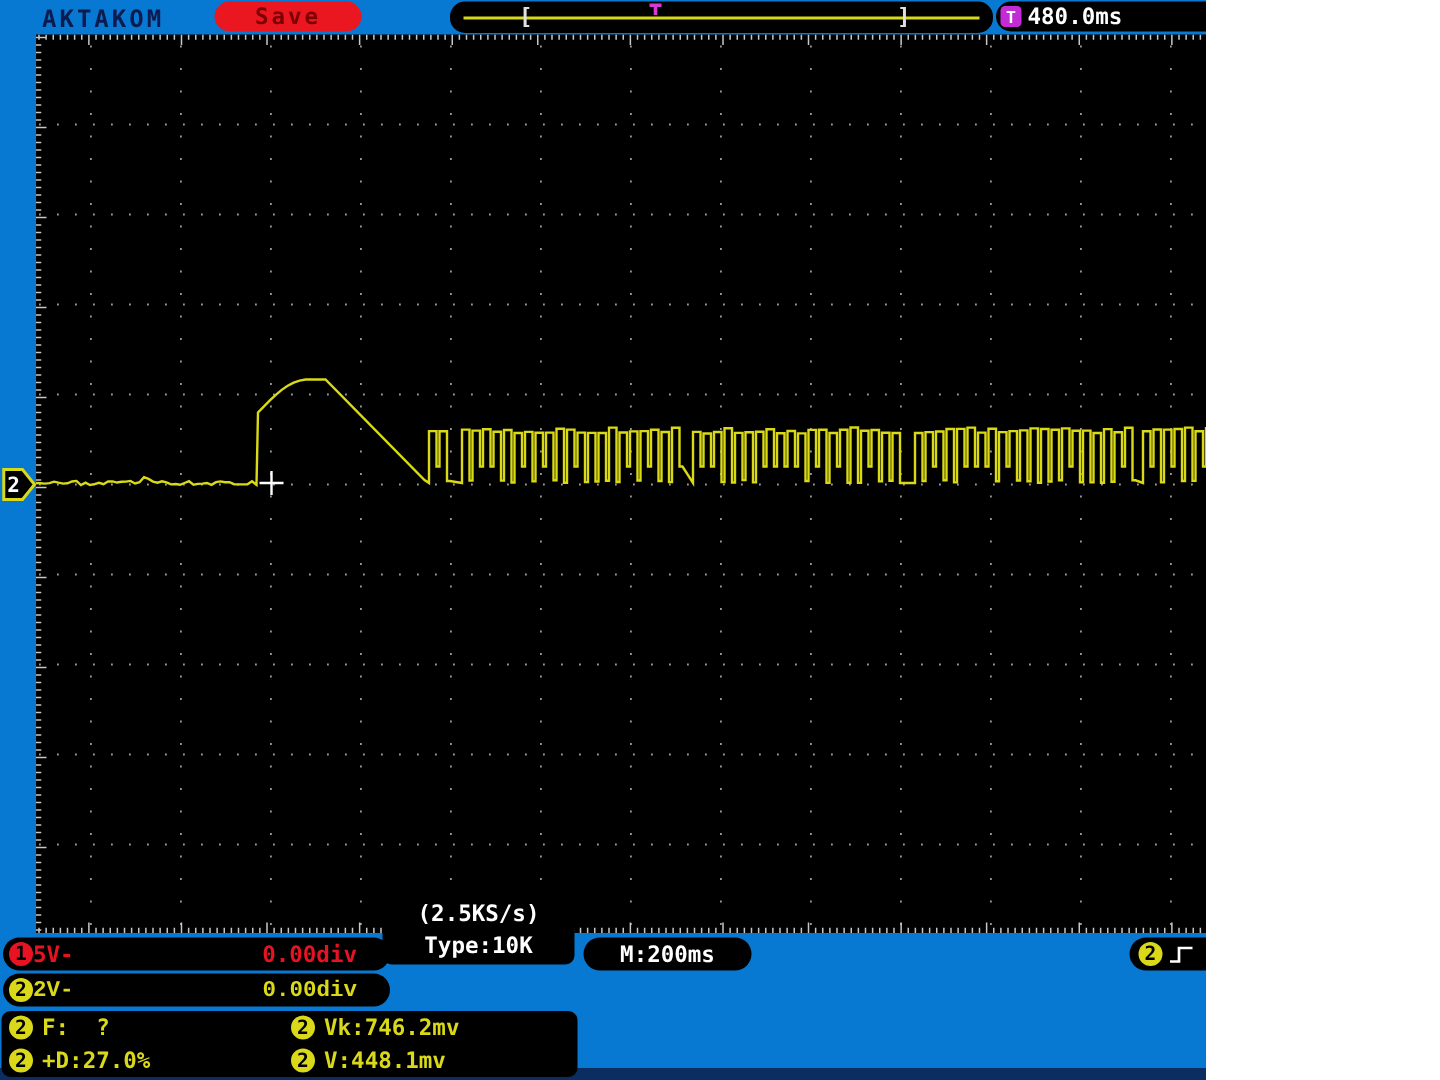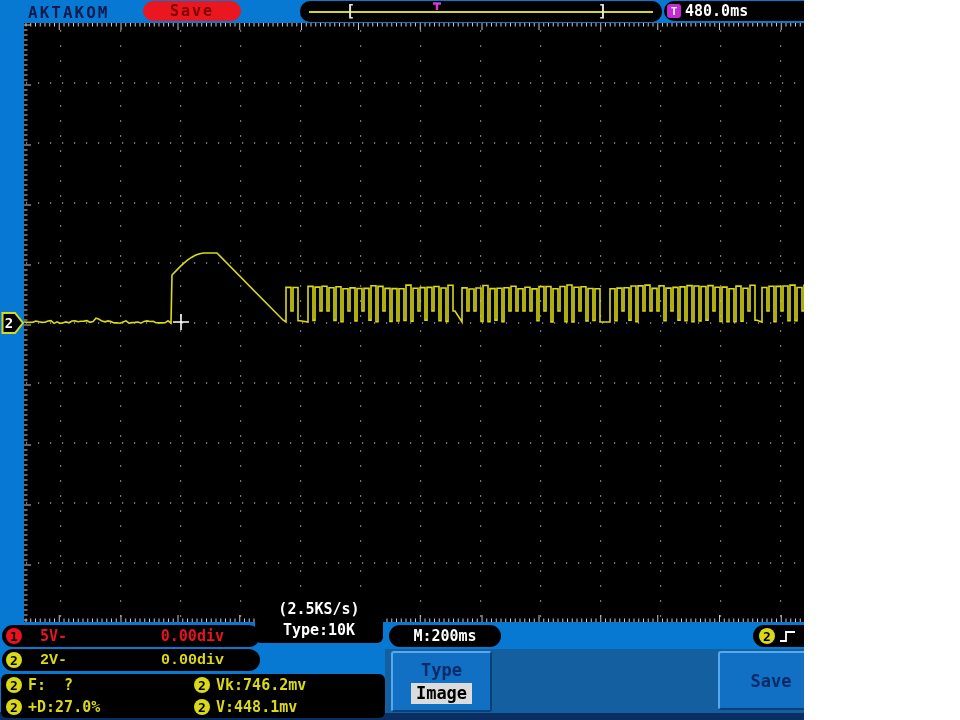--- a/index.html
+++ b/index.html
@@ -25,22 +25,22 @@
   .ch-marker{left:1px;top:311px;}
   
   .rowpill{height:22px;border-radius:11px;background:#000;display:flex;align-items:center;
            font-size:15px;font-weight:bold;}
   .chan-circle{width:16px;height:16px;border-radius:50%;display:flex;align-items:center;
            justify-content:center;font-size:13px;font-weight:bold;color:#000;flex:0 0 auto;}
   .c-red{background:#e81322;}
   .c-yel{background:#d9d91a;}
   .txt-red{color:#e81322;} .txt-yel{color:#d9d91a;font-family:Liberation Mono, monospace;}
   .ch-pill{left:2px;width:250px;padding:0 4px;}
-  .ch-pill .scale{margin-left:18px;}
-  .ch-pill .offs{margin-left:auto;margin-right:32px;}
+  .ch-pill .scale{margin-left:0;}
+  .ch-pill .offs{margin-left:auto;margin-right:18px;}
   .acq-box{left:255px;top:596px;width:128px;height:47px;background:#000;border-radius:6px;
            color:#fff;font-size:15px;font-weight:bold;display:flex;flex-direction:column;
            align-items:center;justify-content:center;line-height:21px;}
   .m-pill{left:389px;top:625px;width:112px;justify-content:center;color:#fff;}
   .tl-pill{left:753px;top:625px;width:184px;padding:0 6px;gap:4px;}
   .meas-box{left:1px;top:674px;width:384px;height:44px;background:#000;border-radius:6px;
             display:grid;grid-template-columns:188px 196px;grid-template-rows:22px 22px;}
   .meas-cell{display:flex;align-items:center;gap:6px;padding-left:5px;color:#d9d91a;
              font-size:15px;font-weight:bold;}
   .meas-cell span{white-space:pre;}
@@ -141,23 +141,14 @@
     <div class="meas-cell">
       <span class="chan-circle c-yel">2</span>
       <span>+D:27.0%</span>
     </div>
     <div class="meas-cell">
       <span class="chan-circle c-yel">2</span>
       <span>V:448.1mv</span>
     </div>
   </div>
 
-  <div class="abs menu-panel">
-    <div class="menu-btn type-btn">
-      <span>Type</span>
-      <span class="img-chip">Image</span>
-    </div>
-    <div class="menu-btn save-btn">
-      <span>Save</span>
-    </div>
-  </div>
 
 </div>
 
 </body></html>

